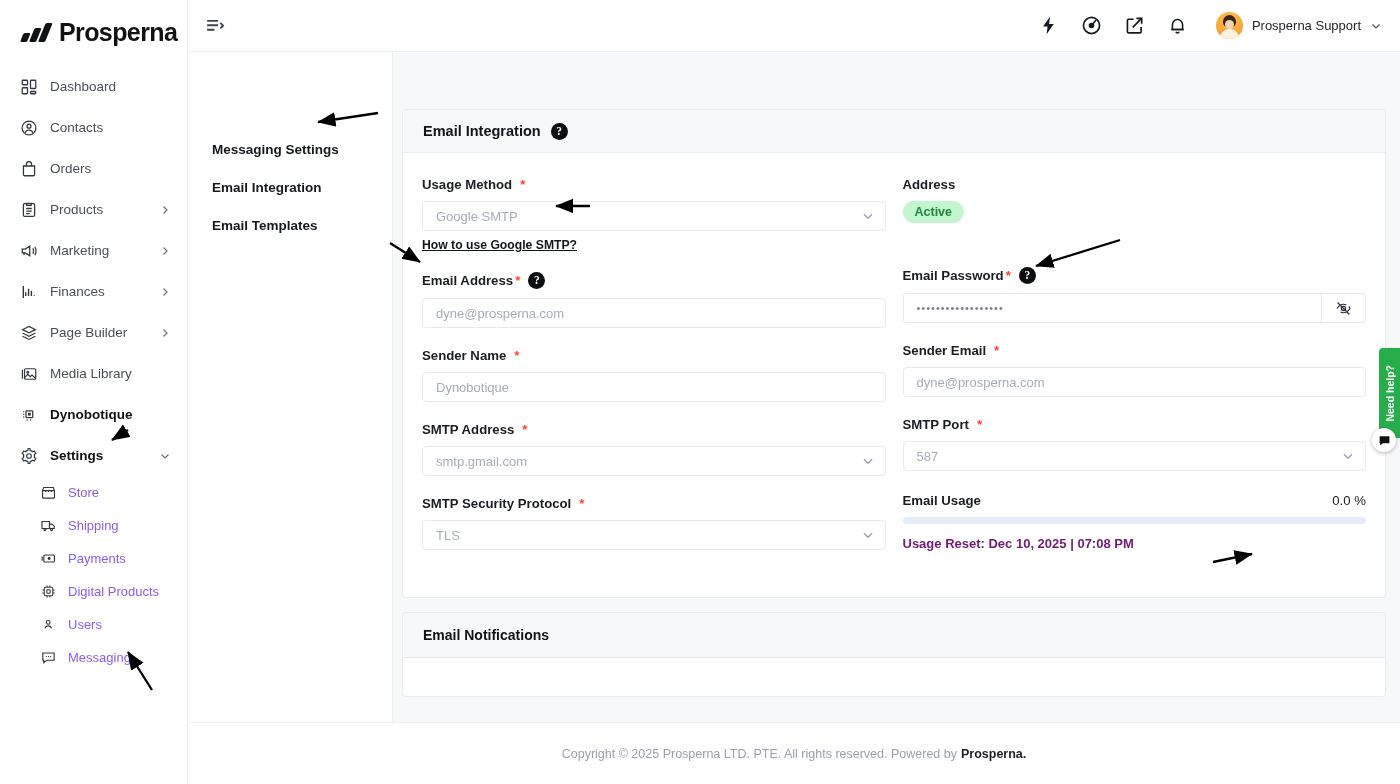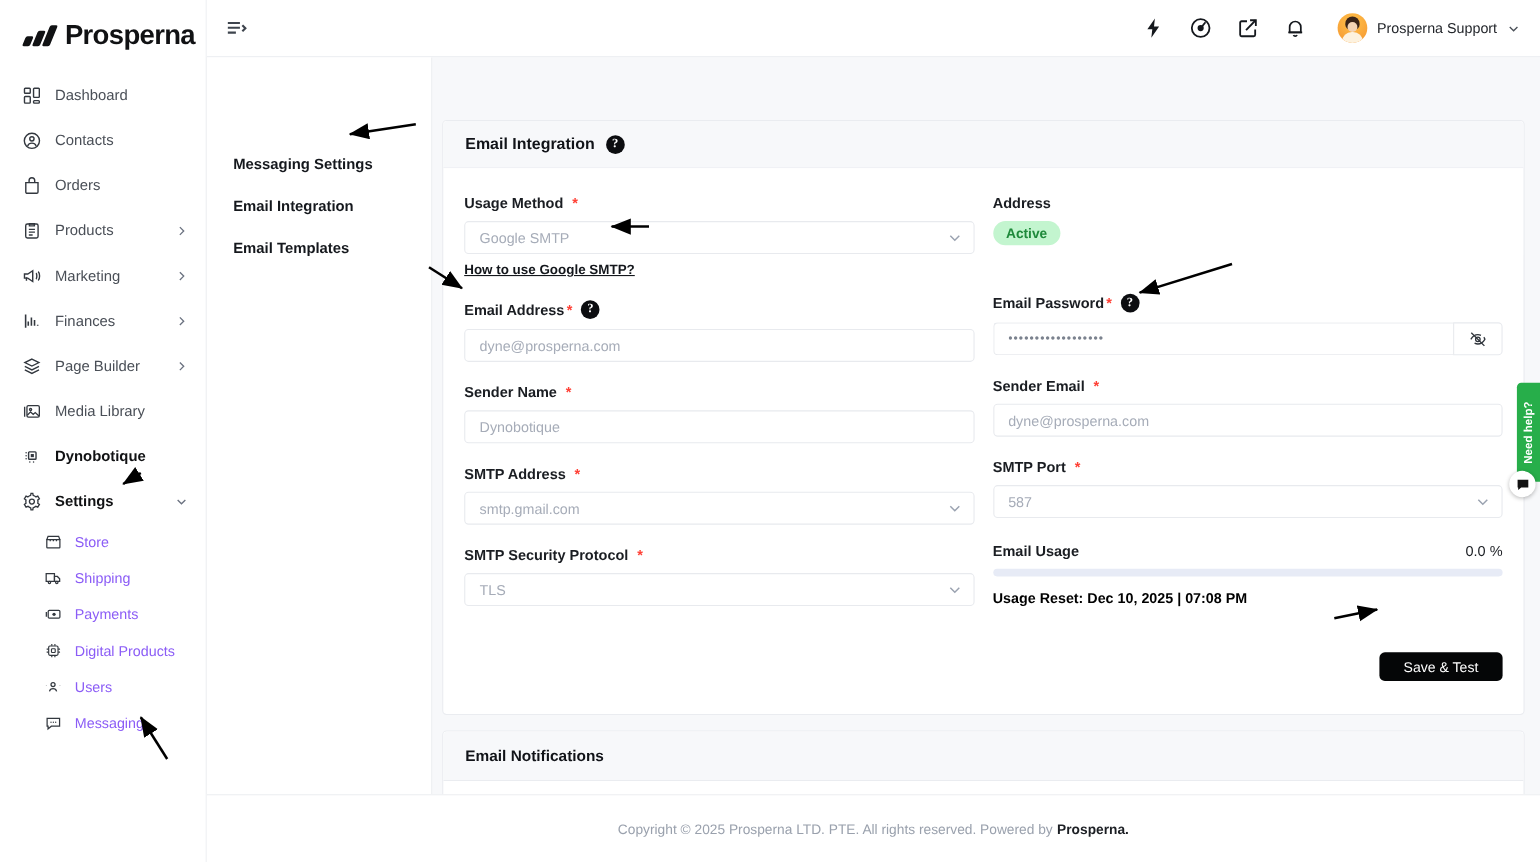--- a/index.html
+++ b/index.html
@@ -126,21 +126,21 @@
 
   .status-badge {
     display: inline-block; background: #c3f5cf; color: #1f8a3b;
     font-size: 12.5px; font-weight: 700; padding: 4px 12px; border-radius: 11px;
   }
   .usage-row { display: flex; align-items: baseline; justify-content: space-between; margin-bottom: 9px; }
   .usage-lbl { font-size: 13.2px; font-weight: 700; color: #1a1d22; }
   .usage-val { font-size: 13.2px; color: #1a1d22; }
   .bar { height: 7px; border-radius: 4px; background: #e7ebf6; width: 100%; }
   .bar i { display: block; height: 7px; border-radius: 4px; background: #3b6be3; }
-  .reset-txt { font-size: 13px; font-weight: 700; color: #000000; margin-top: 12px; }
+  .reset-txt { font-size: 13px; font-weight: 700; color: #701a75; margin-top: 12px; }
 
   .btn-row { display: flex; justify-content: flex-end; margin-top: 26px; }
   .btn-dark {
     background: #050607; color: #fff; font-size: 12.8px; font-weight: 400;
     border: none; border-radius: 5px; padding: 0 22px; height: 26px; cursor: pointer;
     min-width: 110px;
   }
 
   .card2 { margin-top: 14px; }
   .card2 .card-head { height: 45px; }
@@ -611,23 +611,20 @@
                   </div>
                   <div class="bar">
                       <i id="usage-fill" style="width: 0%;"></i>
                     </div>
                   <div class="reset-txt">Usage Reset: Dec 10, 2025 | 07:08 PM</div>
                 </div>
               </div>
 
             </div>
 
-            <div class="btn-row">
-              <button class="btn-dark">Save &amp; Test</button>
-            </div>
           </div>
         </div>
 
         <div class="card card2">
           <div class="card-head">
             <span class="card-title">Email Notifications</span>
           </div>
           <div class="tbl-head">
             
             

